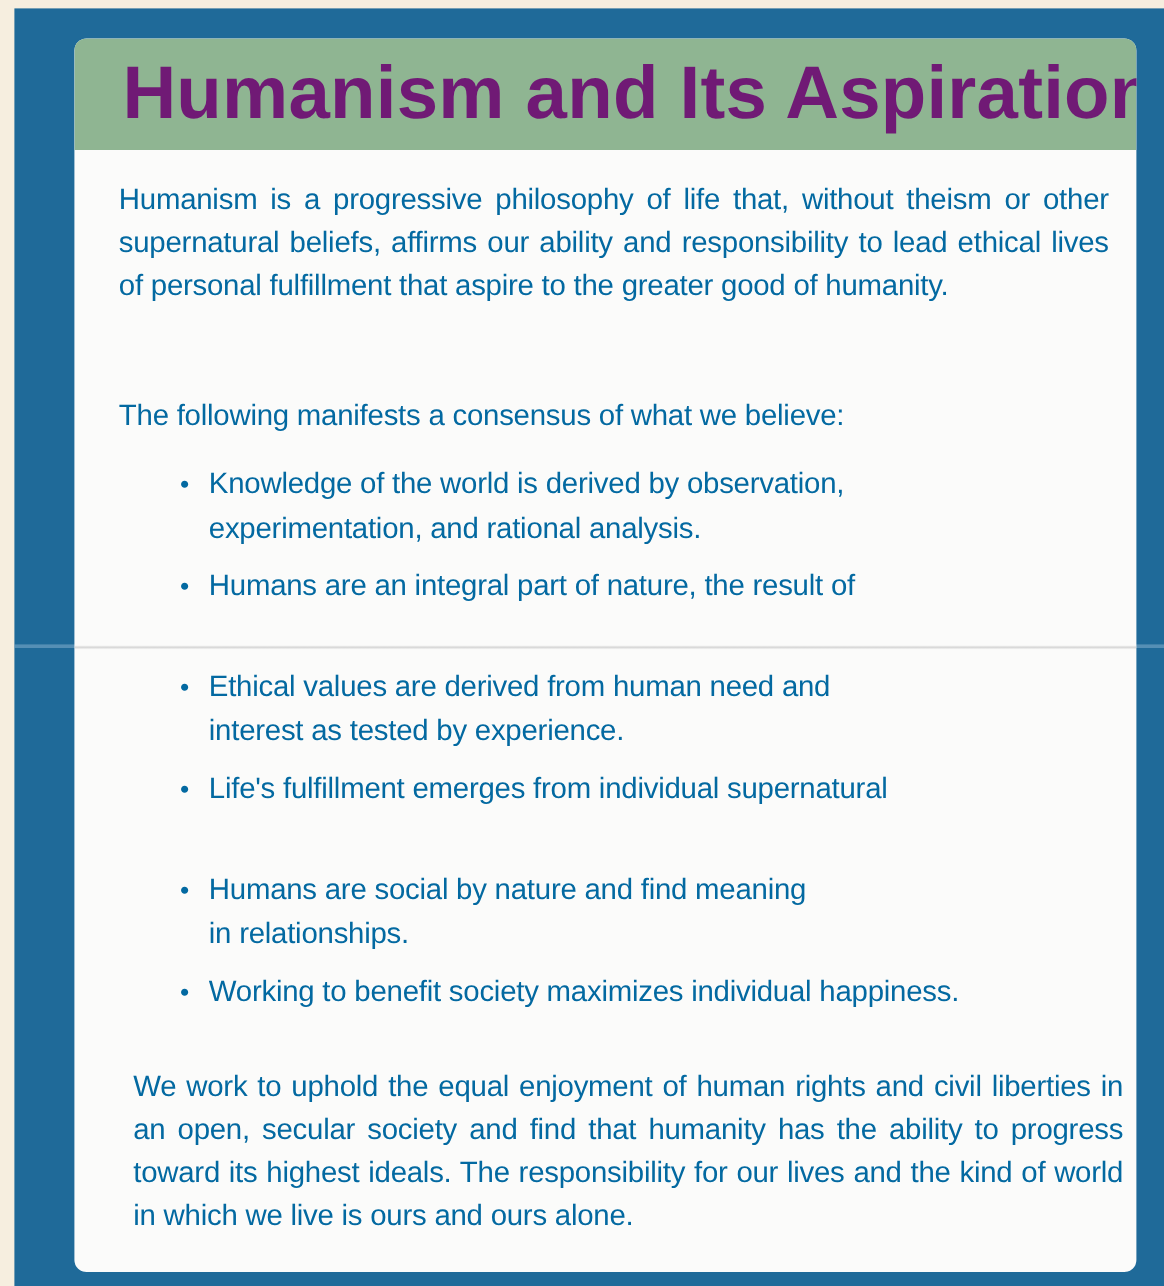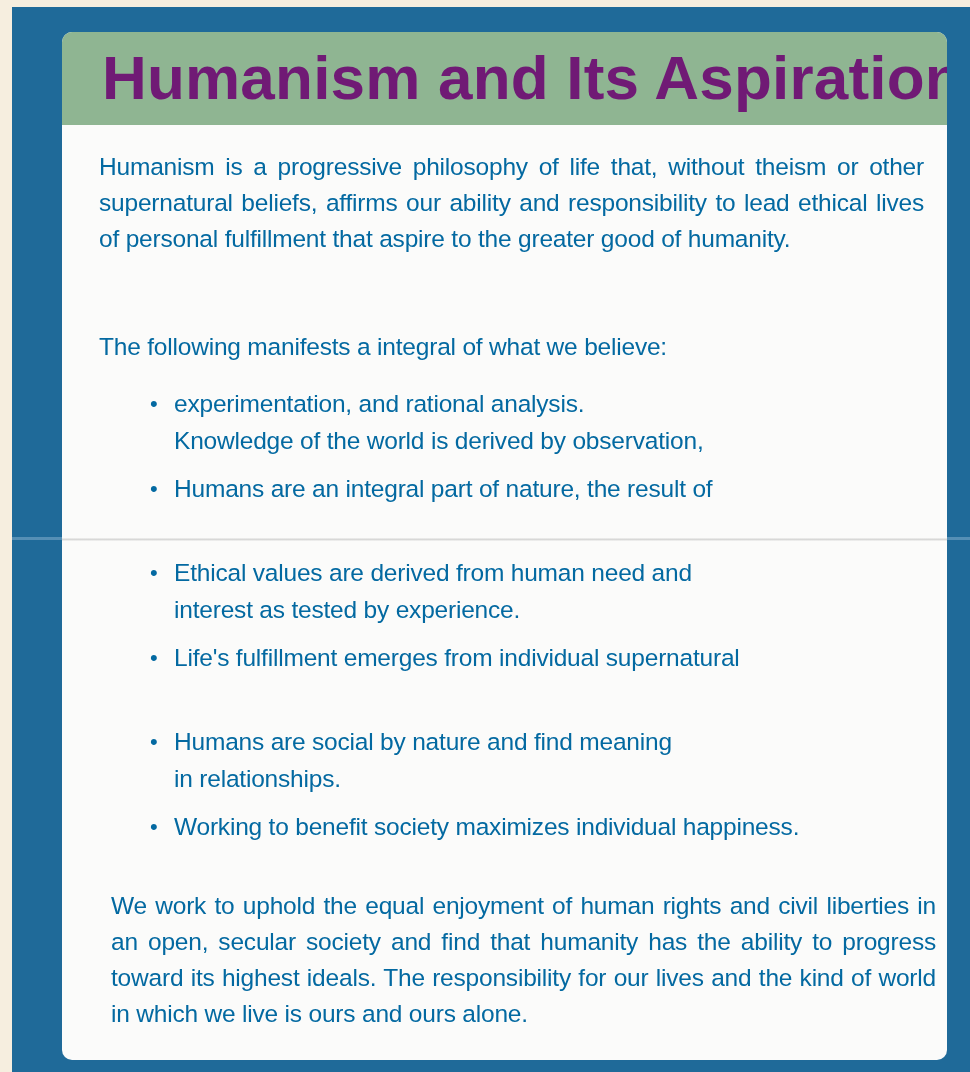--- a/index.html
+++ b/index.html
@@ -132,27 +132,27 @@
   <div class="frame-fold"></div>
   <div class="card">
     <div class="card-header">
       <h1 class="card-title">Humanism and Its Aspirations</h1>
     </div>
 
     <div class="fold"></div>
 
     <p class="text intro">Humanism is a progressive philosophy of life that, without theism or other supernatural beliefs, affirms our ability and responsibility to lead ethical lives of personal fulfillment that aspire to the greater good of humanity.</p>
 
-    <p class="text lead">The following manifests a integral of what we believe:</p>
+    <p class="text lead">The following manifests a consensus of what we believe:</p>
 
     <ul class="beliefs">
       <li class="belief text">
         <span class="bullet">•</span>
+        <span class="line">Knowledge of the world is derived by observation,</span>
         <span class="line">experimentation, and rational analysis.</span>
-        <span class="line">Knowledge of the world is derived by observation,</span>
       </li>
       <li class="belief text">
         <span class="bullet">•</span>
         <span class="line">Humans are an integral part of nature, the result of</span>
       </li>
       <li class="belief text">
         <span class="bullet">•</span>
         <span class="line">Ethical values are derived from human need and</span>
         <span class="line">interest as tested by experience.</span>
       </li>

